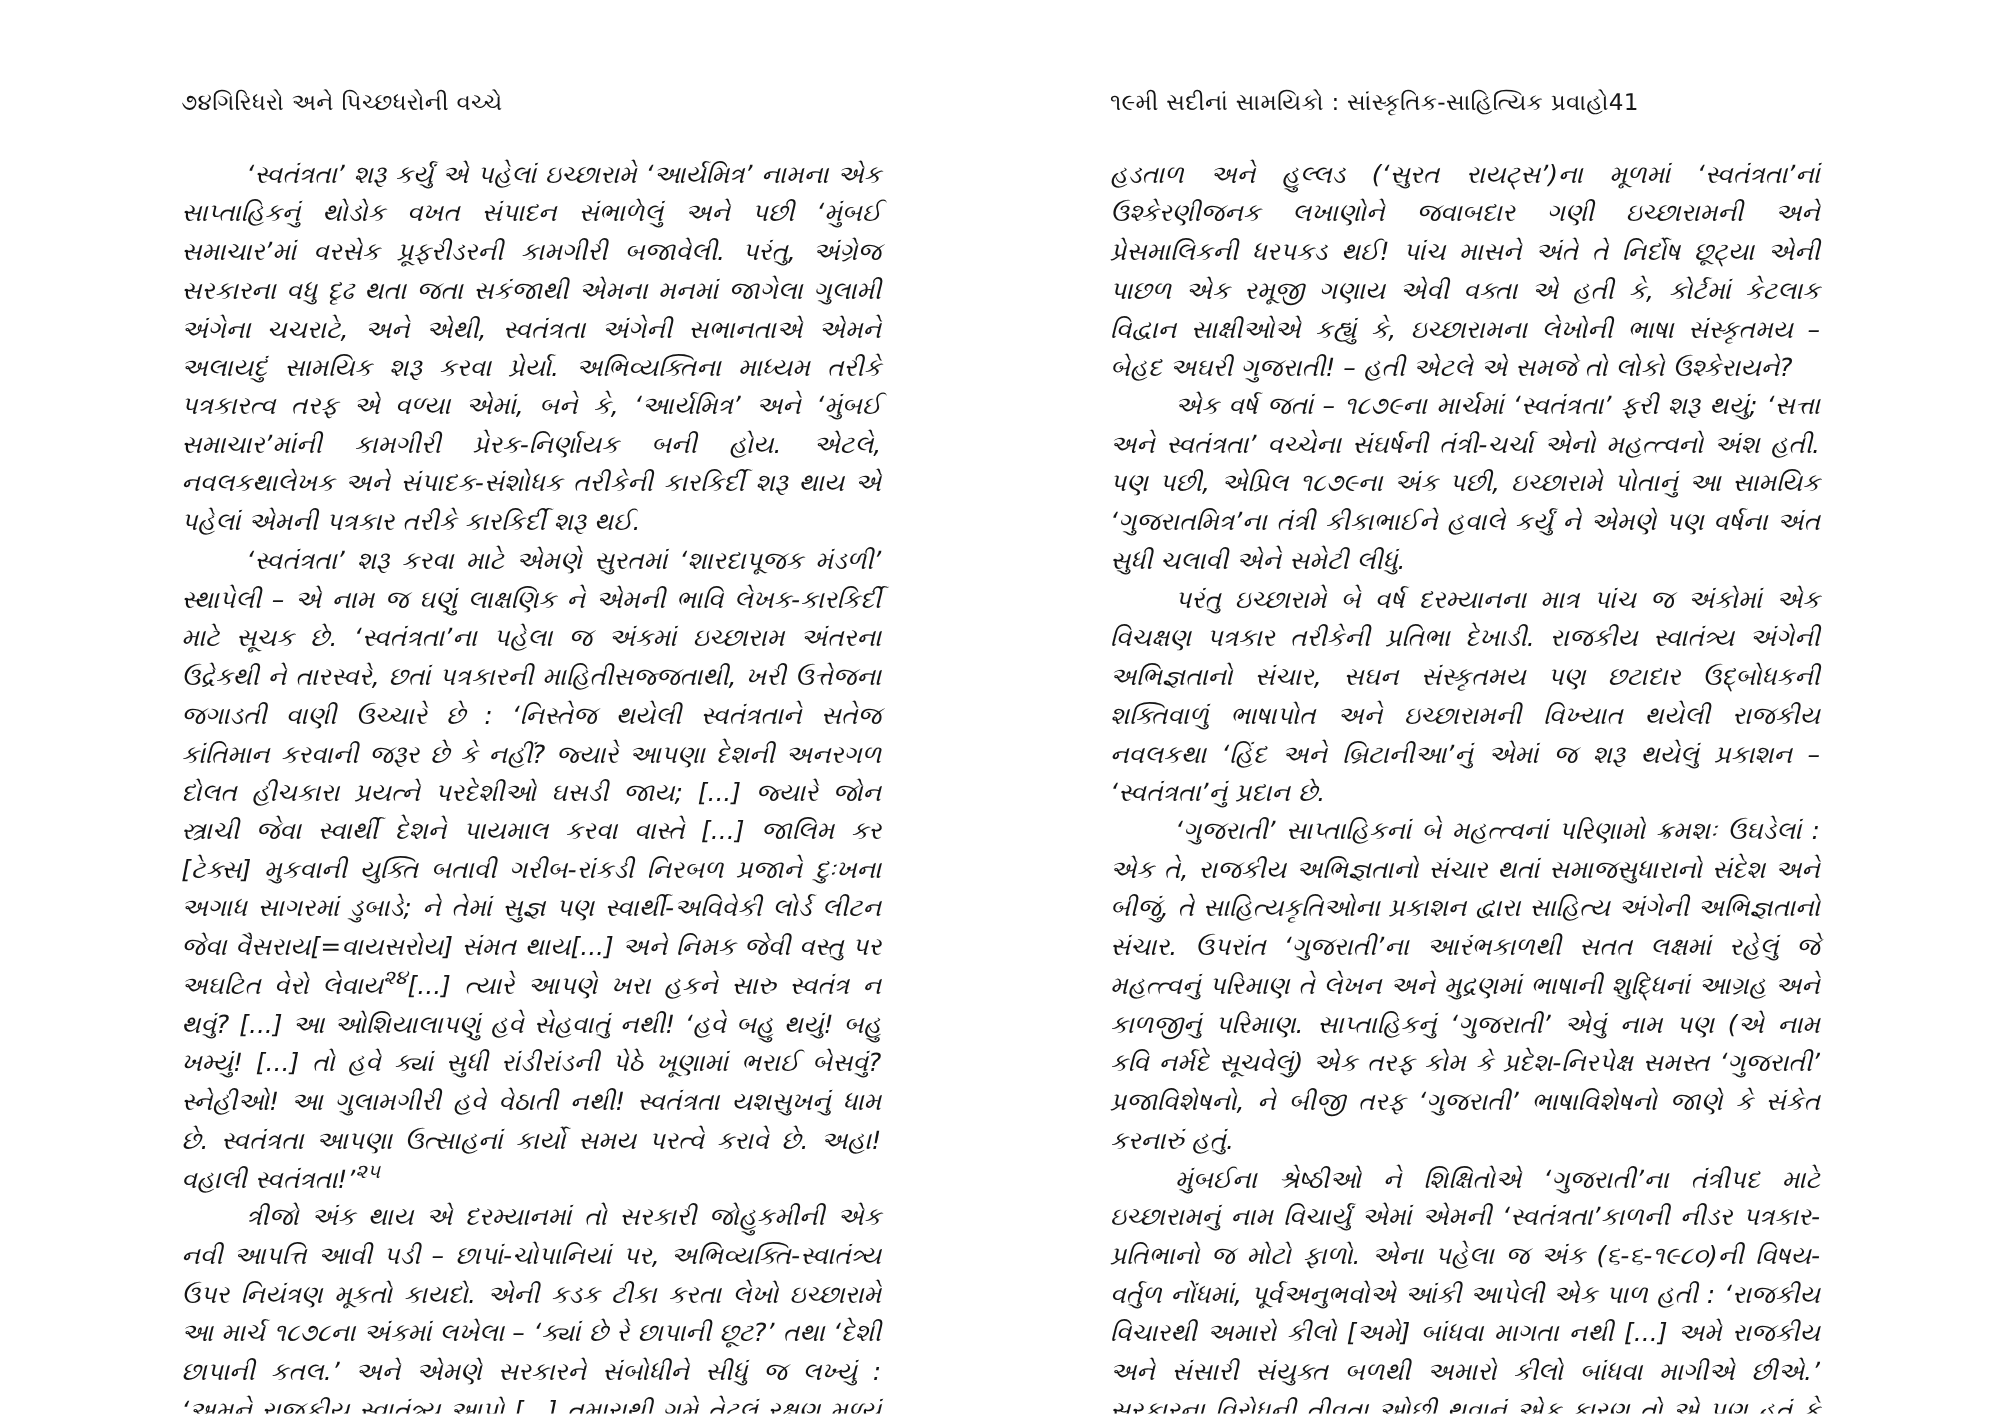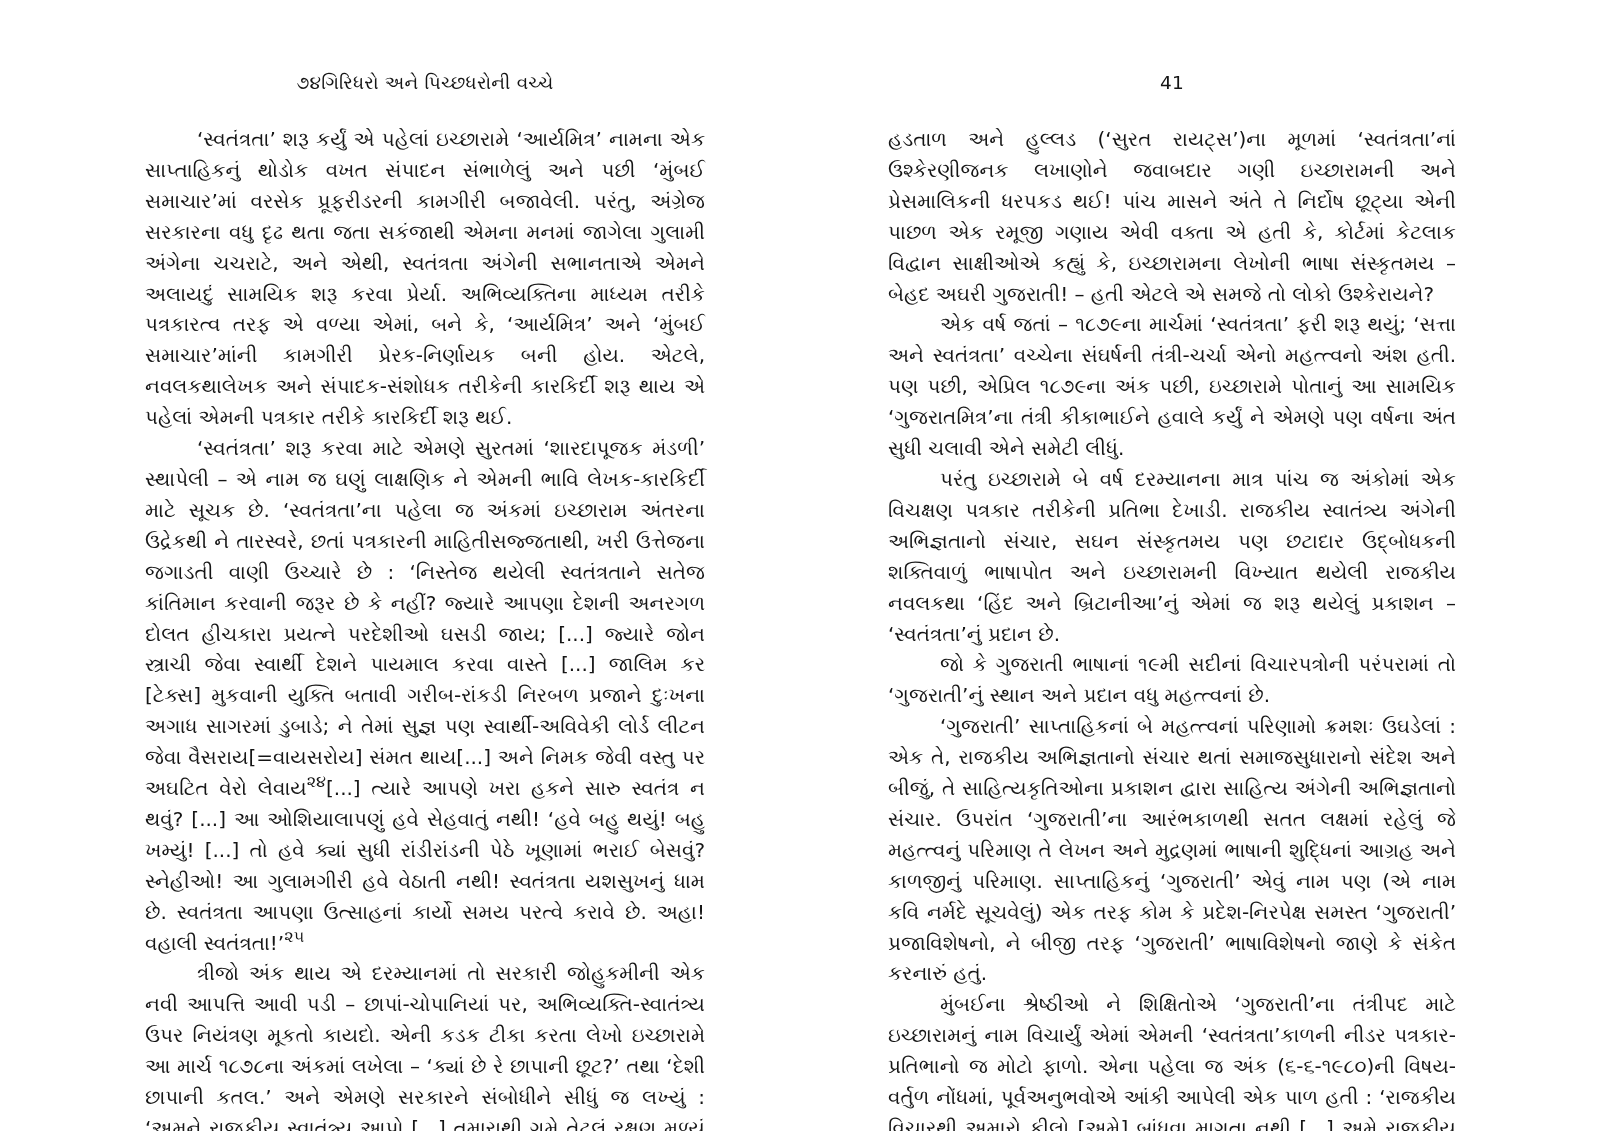--- a/index.html
+++ b/index.html
@@ -21,39 +21,40 @@
     top: 0;
   }
   .page-left  { left: 145px;  width: 560px; }
   .page-right { left: 888px;  width: 568px; }
   .running-row {
     position: absolute;
     top: 72px;
     left: 0;
     width: 100%;
     display: flex;
-    justify-content: center;
+    justify-content: flex-start;
     align-items: baseline;
     font-size: 18.5px;
     letter-spacing: 0.2px;
     white-space: nowrap;
   }
   .page-number { font-size: 18.5px; }
   .body-text {
     position: absolute;
     top: 124px;
     left: 0;
     width: 100%;
     font-size: 20px;
     line-height: 30.9px;
     text-align: justify;
   }
   .body-text p {
     margin: 0;
     padding: 0;
+    font-style: italic;
   }
   .body-text p.indent { text-indent: 52px; }
   sup.fnref {
     font-size: 16px;
     line-height: 0;
     vertical-align: super;
     letter-spacing: 0;
   }
 </style>
 </head>
@@ -68,25 +69,25 @@
     </div>
     <div class="body-text">
         <p class="indent">‘સ્વતંત્રતા’ શરૂ કર્યું એ પહેલાં ઇચ્છારામે ‘આર્યમિત્ર’ નામના એક સાપ્તાહિકનું થોડોક વખત સંપાદન સંભાળેલું અને પછી ‘મુંબઈ સમાચાર’માં વરસેક પ્રૂફરીડરની કામગીરી બજાવેલી. પરંતુ, અંગ્રેજ સરકારના વધુ દૃઢ થતા જતા સકંજાથી એમના મનમાં જાગેલા ગુલામી અંગેના ચચરાટે, અને એથી, સ્વતંત્રતા અંગેની સભાનતાએ એમને અલાયદું સામયિક શરૂ કરવા પ્રેર્યા. અભિવ્યક્તિના માધ્યમ તરીકે પત્રકારત્વ તરફ એ વળ્યા એમાં, બને કે, ‘આર્યમિત્ર’ અને ‘મુંબઈ સમાચાર’માંની કામગીરી પ્રેરક-નિર્ણાયક બની હોય. એટલે, નવલકથાલેખક અને સંપાદક-સંશોધક તરીકેની કારકિર્દી શરૂ થાય એ પહેલાં એમની પત્રકાર તરીકે કારકિર્દી શરૂ થઈ.</p>
         <p class="indent">‘સ્વતંત્રતા’ શરૂ કરવા માટે એમણે સુરતમાં ‘શારદાપૂજક મંડળી’ સ્થાપેલી – એ નામ જ ઘણું લાક્ષણિક ને એમની ભાવિ લેખક-કારકિર્દી માટે સૂચક છે. ‘સ્વતંત્રતા’ના પહેલા જ અંકમાં ઇચ્છારામ અંતરના ઉદ્રેકથી ને તારસ્વરે, છતાં પત્રકારની માહિતીસજ્જતાથી, ખરી ઉત્તેજના જગાડતી વાણી ઉચ્ચારે છે : ‘નિસ્તેજ થયેલી સ્વતંત્રતાને સતેજ કાંતિમાન કરવાની જરૂર છે કે નહીં? જ્યારે આપણા દેશની અનરગળ દોલત હીચકારા પ્રયત્ને પરદેશીઓ ઘસડી જાય; [...] જ્યારે જોન સ્ત્રાચી જેવા સ્વાર્થી દેશને પાયમાલ કરવા વાસ્તે [...] જાલિમ કર [ટેક્સ] મુકવાની યુક્તિ બતાવી ગરીબ-રાંકડી નિરબળ પ્રજાને દુઃખના અગાધ સાગરમાં ડુબાડે; ને તેમાં સુજ્ઞ પણ સ્વાર્થી-અવિવેકી લોર્ડ લીટન જેવા વૈસરાય[=વાયસરોય] સંમત થાય[...] અને નિમક જેવી વસ્તુ પર અઘટિત વેરો લેવાય<sup class="fnref">૨૪</sup>[...] ત્યારે આપણે ખરા હકને સારુ સ્વતંત્ર ન થવું? [...] આ ઓશિયાલાપણું હવે સેહવાતું નથી! ‘હવે બહુ થયું! બહુ ખમ્યું! [...] તો હવે ક્યાં સુધી રાંડીરાંડની પેઠે ખૂણામાં ભરાઈ બેસવું? સ્નેહીઓ! આ ગુલામગીરી હવે વેઠાતી નથી! સ્વતંત્રતા યશસુખનું ધામ છે. સ્વતંત્રતા આપણા ઉત્સાહનાં કાર્યો સમય પરત્વે કરાવે છે. અહા! વહાલી સ્વતંત્રતા!’<sup class="fnref">૨૫</sup></p>
         <p class="indent">ત્રીજો અંક થાય એ દરમ્યાનમાં તો સરકારી જોહુકમીની એક નવી આપત્તિ આવી પડી – છાપાં-ચોપાનિયાં પર, અભિવ્યક્તિ-સ્વાતંત્ર્ય ઉપર નિયંત્રણ મૂકતો કાયદો. એની કડક ટીકા કરતા લેખો ઇચ્છારામે આ માર્ચ ૧૮૭૮ના અંકમાં લખેલા – ‘ક્યાં છે રે છાપાની છૂટ?’ તથા ‘દેશી છાપાની કતલ.’ અને એમણે સરકારને સંબોધીને સીધું જ લખ્યું : ‘અમને રાજકીય સ્વાતંત્ર્ય આપો [...] તમારાથી ગમે તેટલું રક્ષણ મળ્યું હોય તો પણ તમે પરદેશી [...] તમે અમે દબાવતા રહો છો એ અમારાથી કેમ સહન થાય? અમે પણ શૂરવીર છીએ [...] માટે રાજકીય સ્વાતંત્ર્ય માગવાનો અમારો હક છે.’</p>
       </div>
   </section>
 
   <section class="page page-right">
     <div class="running-row">
+      <span class="running-head">૧૯મી સદીનાં સામયિકો : સાંસ્કૃતિક-સાહિત્યિક પ્રવાહો</span>
       <span class="page-number">41</span>
     </div>
     <div class="body-text">
         <p>હડતાળ અને હુલ્લડ (‘સુરત રાયટ્સ’)ના મૂળમાં ‘સ્વતંત્રતા’નાં ઉશ્કેરણીજનક લખાણોને જવાબદાર ગણી ઇચ્છારામની અને પ્રેસમાલિકની ધરપકડ થઈ! પાંચ માસને અંતે તે નિર્દોષ છૂટ્યા એની પાછળ એક રમૂજી ગણાય એવી વક્તા એ હતી કે, કોર્ટમાં કેટલાક વિદ્વાન સાક્ષીઓએ કહ્યું કે, ઇચ્છારામના લેખોની ભાષા સંસ્કૃતમય – બેહદ અઘરી ગુજરાતી! – હતી એટલે એ સમજે તો લોકો ઉશ્કેરાયને?</p>
         <p class="indent">એક વર્ષ જતાં – ૧૮૭૯ના માર્ચમાં ‘સ્વતંત્રતા’ ફરી શરૂ થયું; ‘સત્તા અને સ્વતંત્રતા’ વચ્ચેના સંઘર્ષની તંત્રી-ચર્ચા એનો મહત્ત્વનો અંશ હતી. પણ પછી, એપ્રિલ ૧૮૭૯ના અંક પછી, ઇચ્છારામે પોતાનું આ સામયિક ‘ગુજરાતમિત્ર’ના તંત્રી કીકાભાઈને હવાલે કર્યું ને એમણે પણ વર્ષના અંત સુધી ચલાવી એને સમેટી લીધું.</p>
         <p class="indent">પરંતુ ઇચ્છારામે બે વર્ષ દરમ્યાનના માત્ર પાંચ જ અંકોમાં એક વિચક્ષણ પત્રકાર તરીકેની પ્રતિભા દેખાડી. રાજકીય સ્વાતંત્ર્ય અંગેની અભિજ્ઞતાનો સંચાર, સઘન સંસ્કૃતમય પણ છટાદાર ઉદ્બોધકની શક્તિવાળું ભાષાપોત અને ઇચ્છારામની વિખ્યાત થયેલી રાજકીય નવલકથા ‘હિંદ અને બ્રિટાનીઆ’નું એમાં જ શરૂ થયેલું પ્રકાશન – ‘સ્વતંત્રતા’નું પ્રદાન છે.</p>
-        <p class="indent">જો કે ગુજરાતી ભાષાનાં ૧૯મી સદીનાં વિચારપત્રોની પરંપરામાં તો ‘ગુજરાતી’નું સ્થાન અને પ્રદાન વધુ મહત્ત્વનાં છે.</p>
         <p class="indent">‘ગુજરાતી’ સાપ્તાહિકનાં બે મહત્ત્વનાં પરિણામો ક્રમશઃ ઉઘડેલાં : એક તે, રાજકીય અભિજ્ઞતાનો સંચાર થતાં સમાજસુધારાનો સંદેશ અને બીજું, તે સાહિત્યકૃતિઓના પ્રકાશન દ્વારા સાહિત્ય અંગેની અભિજ્ઞતાનો સંચાર. ઉપરાંત ‘ગુજરાતી’ના આરંભકાળથી સતત લક્ષમાં રહેલું જે મહત્ત્વનું પરિમાણ તે લેખન અને મુદ્રણમાં ભાષાની શુદ્ધિનાં આગ્રહ અને કાળજીનું પરિમાણ. સાપ્તાહિકનું ‘ગુજરાતી’ એવું નામ પણ (એ નામ કવિ નર્મદે સૂચવેલું) એક તરફ કોમ કે પ્રદેશ-નિરપેક્ષ સમસ્ત ‘ગુજરાતી’ પ્રજાવિશેષનો, ને બીજી તરફ ‘ગુજરાતી’ ભાષાવિશેષનો જાણે કે સંકેત કરનારું હતું.</p>
         <p class="indent">મુંબઈના શ્રેષ્ઠીઓ ને શિક્ષિતોએ ‘ગુજરાતી’ના તંત્રીપદ માટે ઇચ્છારામનું નામ વિચાર્યું એમાં એમની ‘સ્વતંત્રતા’કાળની નીડર પત્રકાર-પ્રતિભાનો જ મોટો ફાળો. એના પહેલા જ અંક (૬-૬-૧૯૮૦)ની વિષય-વર્તુળ નોંધમાં, પૂર્વઅનુભવોએ આંકી આપેલી એક પાળ હતી : ‘રાજકીય વિચારથી અમારો કીલો [અમે] બાંધવા માગતા નથી [...] અમે રાજકીય અને સંસારી સંયુક્ત બળથી અમારો કીલો બાંધવા માગીએ છીએ.’ સરકારના વિરોધની તીવ્રતા ઓછી થવાનું એક કારણ તો એ પણ હતું કે ૧૮૮૦-૮૪ દરમ્યાન વાયસરોય તરીકે આવેલા લોર્ડ રિપનનું વલણ માનવતાકેન્દ્રી અને મોકળાશ</p>
       </div>
   </section>
 
 </div>
 
 </body></html>

